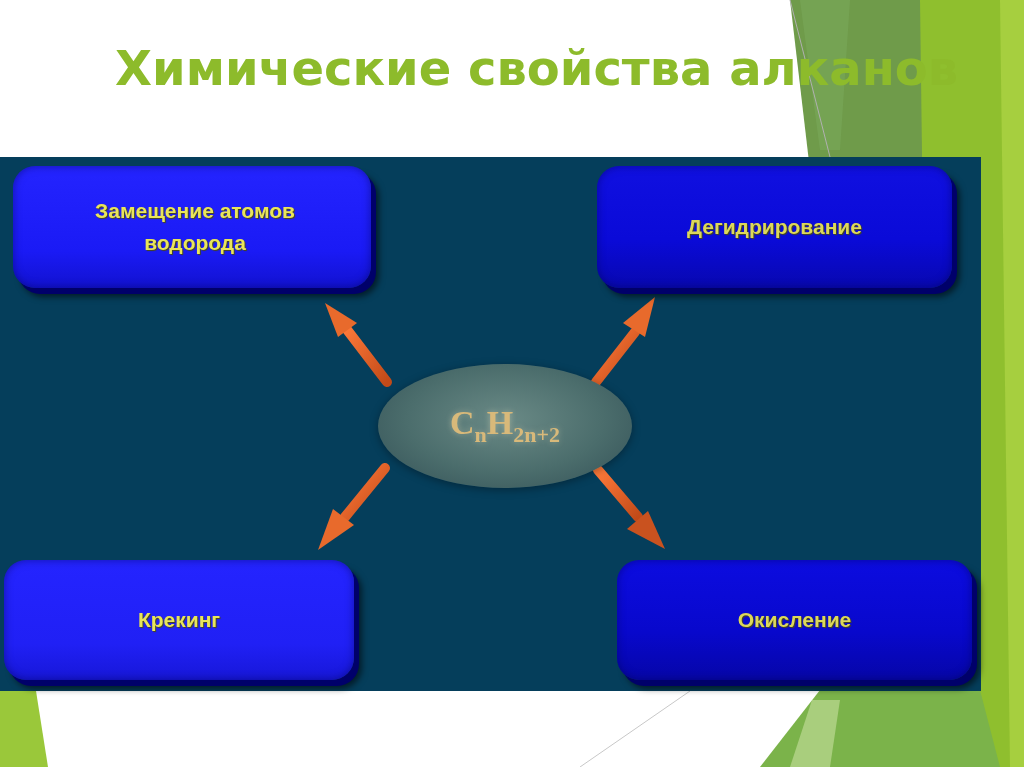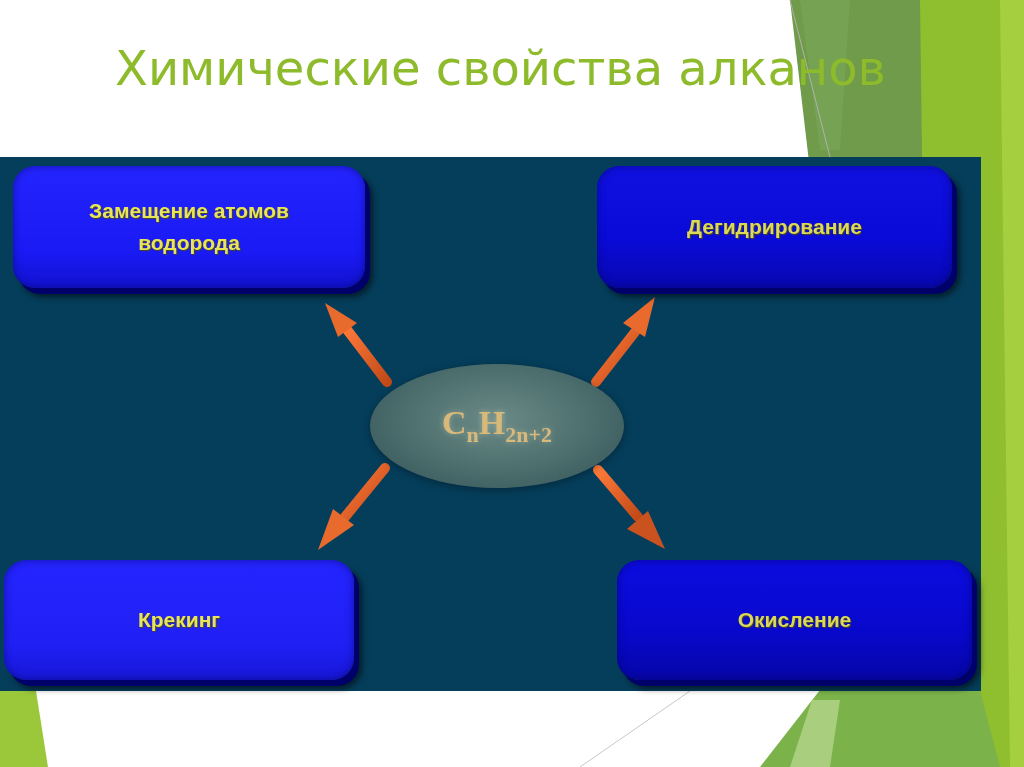--- a/index.html
+++ b/index.html
@@ -6,41 +6,41 @@
     body {
       width: 1024px; height: 767px; position: relative; overflow: hidden;
       background: #ffffff;
       font-family: "Liberation Sans", sans-serif;
     }
     .deco { position: absolute; left: 0; top: 0; width: 1024px; height: 767px; }
     .title {
       position: absolute; left: 115px; top: 40px;
       font-family: "DejaVu Sans", sans-serif;
       font-size: 48px; color: #8dbb2b; letter-spacing: 0px;
-      font-weight: normal; white-space: nowrap;
+      font-weight: bold; white-space: nowrap;
     }
     .panel {
       position: absolute; left: 0; top: 157px; width: 981px; height: 534px;
       background: #053e5b;
     }
     .box {
       position: absolute;
       background: linear-gradient(180deg, #2020ff 0%, #1515e8 55%, #0d0dc0 100%);
       border-radius: 22px;
       box-shadow: 5px 6px 0 #00006a, 8px 9px 6px rgba(0,0,0,0.55), inset 0 0 8px rgba(0,0,80,0.5);
       display: flex; align-items: center; justify-content: center; text-align: center;
       color: #e9e55a; font-weight: bold; font-size: 21px; line-height: 32px;
       text-shadow: 1px 1px 1px #4a4a10;
     }
-    .box-tl { left: 13px; top: 9px; width: 352px; height: 122px; background: linear-gradient(180deg,#2424ff,#1a1af5 70%,#1212d0); }
+    .box-tl { left: 13px; top: 9px; width: 352px; height: 122px; background: linear-gradient(180deg,#2424ff,#1a1af5 70%,#1212d0); padding-left: 6px; }
     .box-tr { left: 597px; top: 9px; width: 355px; height: 122px; background: linear-gradient(180deg,#1010e0,#0a0ad8 60%,#0808b0); color:#dcd85a; }
     .box-bl { left: 4px; top: 403px; width: 350px; height: 120px; background: linear-gradient(180deg,#2424ff,#2020f5 70%,#1717d8); }
     .box-br { left: 617px; top: 403px; width: 355px; height: 120px; background: linear-gradient(180deg,#0c0ce0,#0808cc 60%,#0606a8); color:#dcd85a;text-align:center; }
     .ellipse {
-      position: absolute; left: 370px; top: 207px; width: 254px; height: 124px;
+      position: absolute; left: 378px; top: 207px; width: 254px; height: 124px;
       border-radius: 50%;
       background: radial-gradient(ellipse at 50% 45%, #6a8a86 0%, #4b6d6c 55%, #324f55 100%);
       box-shadow: 0 2px 8px rgba(0,0,0,0.35);
       display: flex; align-items: center; justify-content: center;
     }
     .formula {
       font-family: "Liberation Serif", serif; font-weight: bold;
       color: #d8b97a; font-size: 34px; text-shadow: 0 0 6px rgba(255,240,200,0.35);
     }
     .formula sub { font-size: 22px; vertical-align: -8px; }

